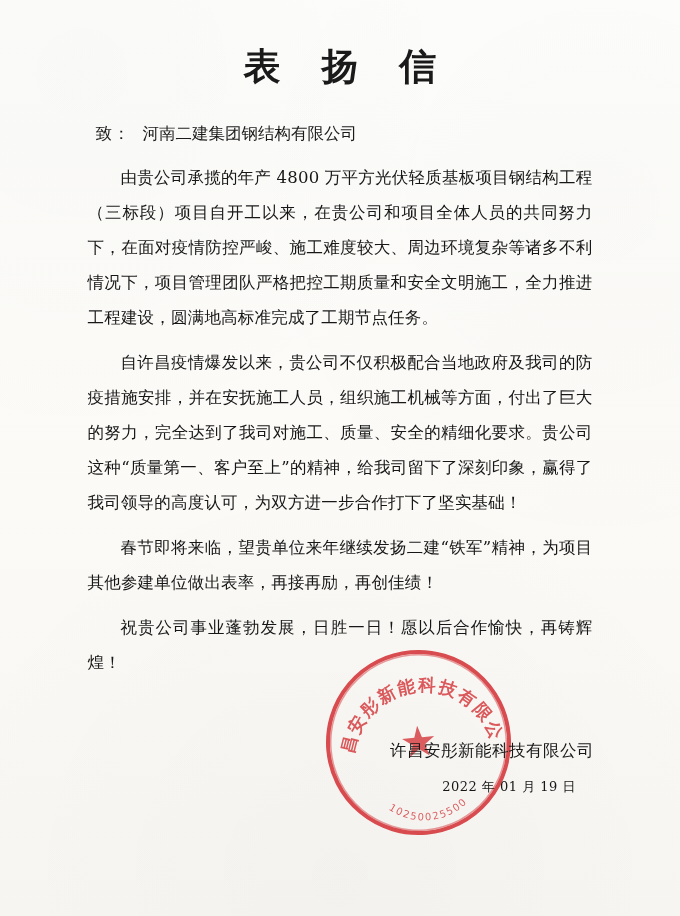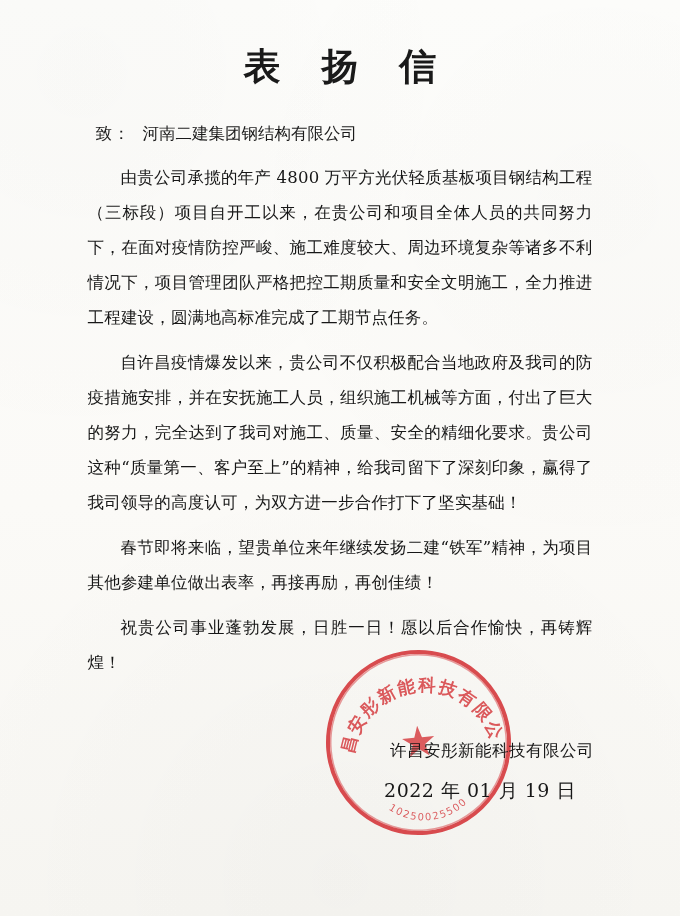--- a/index.html
+++ b/index.html
@@ -138,21 +138,21 @@
     top: 90px;
     font-size: 16.5px;
     color: #171717;
     white-space: nowrap;
     letter-spacing: 0.5px;
   }
   .sign-date {
     position: absolute;
     right: 18px;
     top: 128px;
-    font-size: 19px;
+    font-size: 13px;
     color: #171717;
     white-space: nowrap;
     letter-spacing: 0.5px;
   }
 </style>
 </head>
 <body>
 
 <div class="page">
   <div class="paper-noise"></div>

